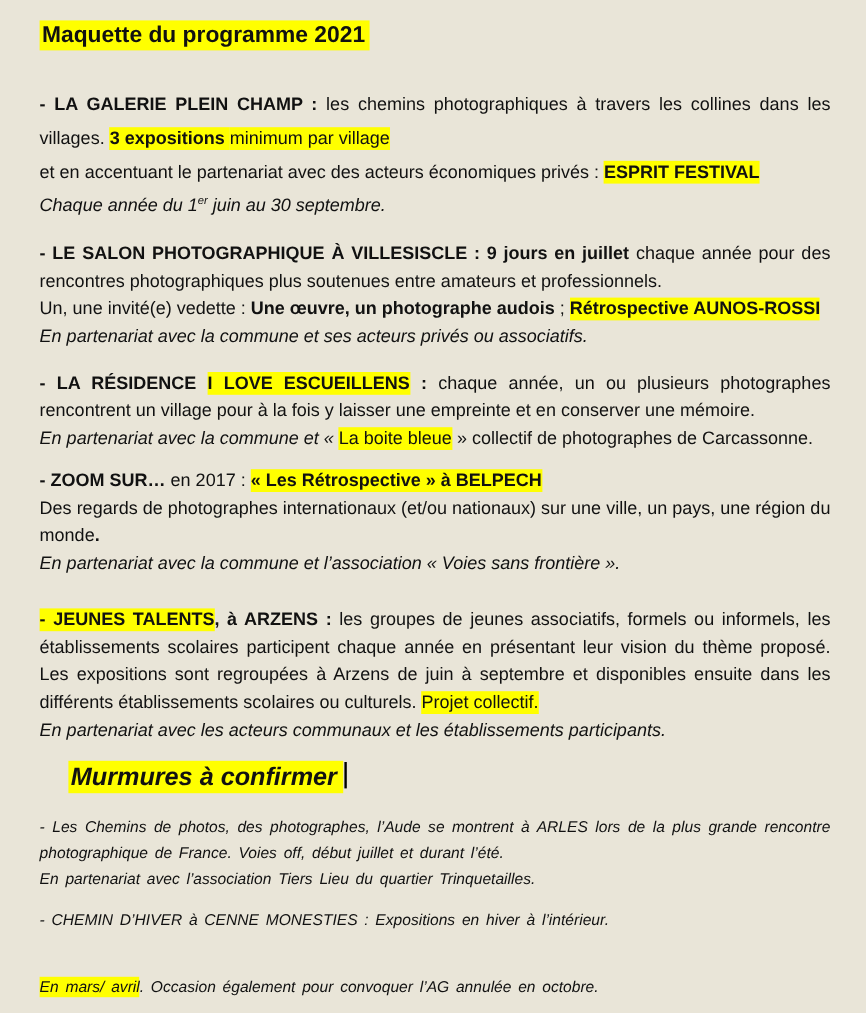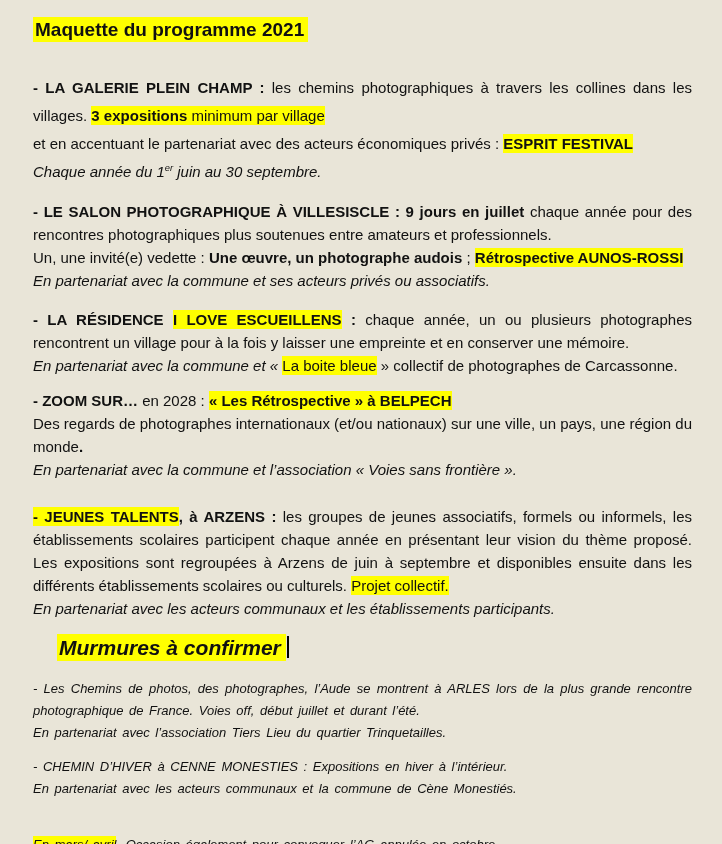--- a/index.html
+++ b/index.html
@@ -76,25 +76,25 @@
 <div class="page">
 
   <h1><span class="hl">Maquette du programme 2021</span></h1>
 
   <p class="para p1"><span class="b">- LA GALERIE PLEIN CHAMP : </span><span>les chemins photographiques à travers les collines dans les villages. </span><span class="b hl">3 expositions </span><span class="hl">minimum par village</span><br><span>et en accentuant le partenariat avec des acteurs économiques privés : </span><span class="b hl">ESPRIT FESTIVAL</span><br><span class="i">Chaque année du 1</span><sup class="i">er</sup><span class="i"> juin au 30 septembre.</span></p>
 
   <p class="para p2"><span class="b">- LE SALON PHOTOGRAPHIQUE À VILLESISCLE : 9 jours en juillet</span><span> chaque année pour des rencontres photographiques plus soutenues entre amateurs et professionnels.</span><br><span>Un, une invité(e) vedette : </span><span class="b">Une œuvre, un photographe audois</span><span> ; </span><span class="b hl">Rétrospective AUNOS-ROSSI</span><br><span class="i">En partenariat avec la commune et ses acteurs privés ou associatifs.</span></p>
 
   <p class="para p3"><span class="b">- LA RÉSIDENCE </span><span class="b hl">I LOVE ESCUEILLENS</span><span class="b"> : </span><span>chaque année, un ou plusieurs photographes rencontrent un village pour à la fois y laisser une empreinte et en conserver une mémoire.</span><br><span class="i">En partenariat avec la commune et « </span><span class="hl">La boite bleue</span><span> » collectif de photographes de Carcassonne.</span></p>
 
-  <p class="para p4"><span class="b">- ZOOM SUR…</span><span> en 2028 : </span><span class="b hl">« Les Rétrospective » à BELPECH</span><br><span>Des regards de photographes internationaux (et/ou nationaux) sur une ville, un pays, une région du monde</span><span class="b">.</span><br><span class="i">En partenariat avec la commune et l’association « Voies sans frontière ».</span></p>
+  <p class="para p4"><span class="b">- ZOOM SUR…</span><span> en 2017 : </span><span class="b hl">« Les Rétrospective » à BELPECH</span><br><span>Des regards de photographes internationaux (et/ou nationaux) sur une ville, un pays, une région du monde</span><span class="b">.</span><br><span class="i">En partenariat avec la commune et l’association « Voies sans frontière ».</span></p>
 
   <p class="para p5"><span class="b hl">- JEUNES TALENTS</span><span class="b">, à ARZENS : </span><span>les groupes de jeunes associatifs, formels ou informels, les établissements scolaires participent chaque année en présentant leur vision du thème proposé. Les expositions sont regroupées à Arzens de juin à septembre et disponibles ensuite dans les différents établissements scolaires ou culturels. </span><span class="hl">Projet collectif.</span><br><span class="i">En partenariat avec les acteurs communaux et les établissements participants.</span></p>
 
   <h2><span class="hl">Murmures à confirmer</span><span class="caret"></span></h2>
 
   <p class="small"><span>- Les Chemins de photos, des photographes, l’Aude se montrent à ARLES lors de la plus grande rencontre photographique de France. Voies off, début juillet et durant l’été.</span><br><span>En partenariat avec l’association Tiers Lieu du quartier Trinquetailles.</span></p>
 
-  <p class="small"><span>- CHEMIN D’HIVER à CENNE MONESTIES : Expositions en hiver à l’intérieur.</span><br><span>En partenariat avec les acteurs communaux et la commune de Cène Monestiés.</span></p>
+  <p class="small"><span>- CHEMIN D’HIVER à CENNE MONESTIES : Expositions en hiver à l’intérieur.</span><br></p>
 
   <p class="small"><br><span class="hl">En mars/ avril</span><span>. Occasion également pour convoquer l’AG annulée en octobre.</span></p>
 
 </div>
 
 </body></html>

